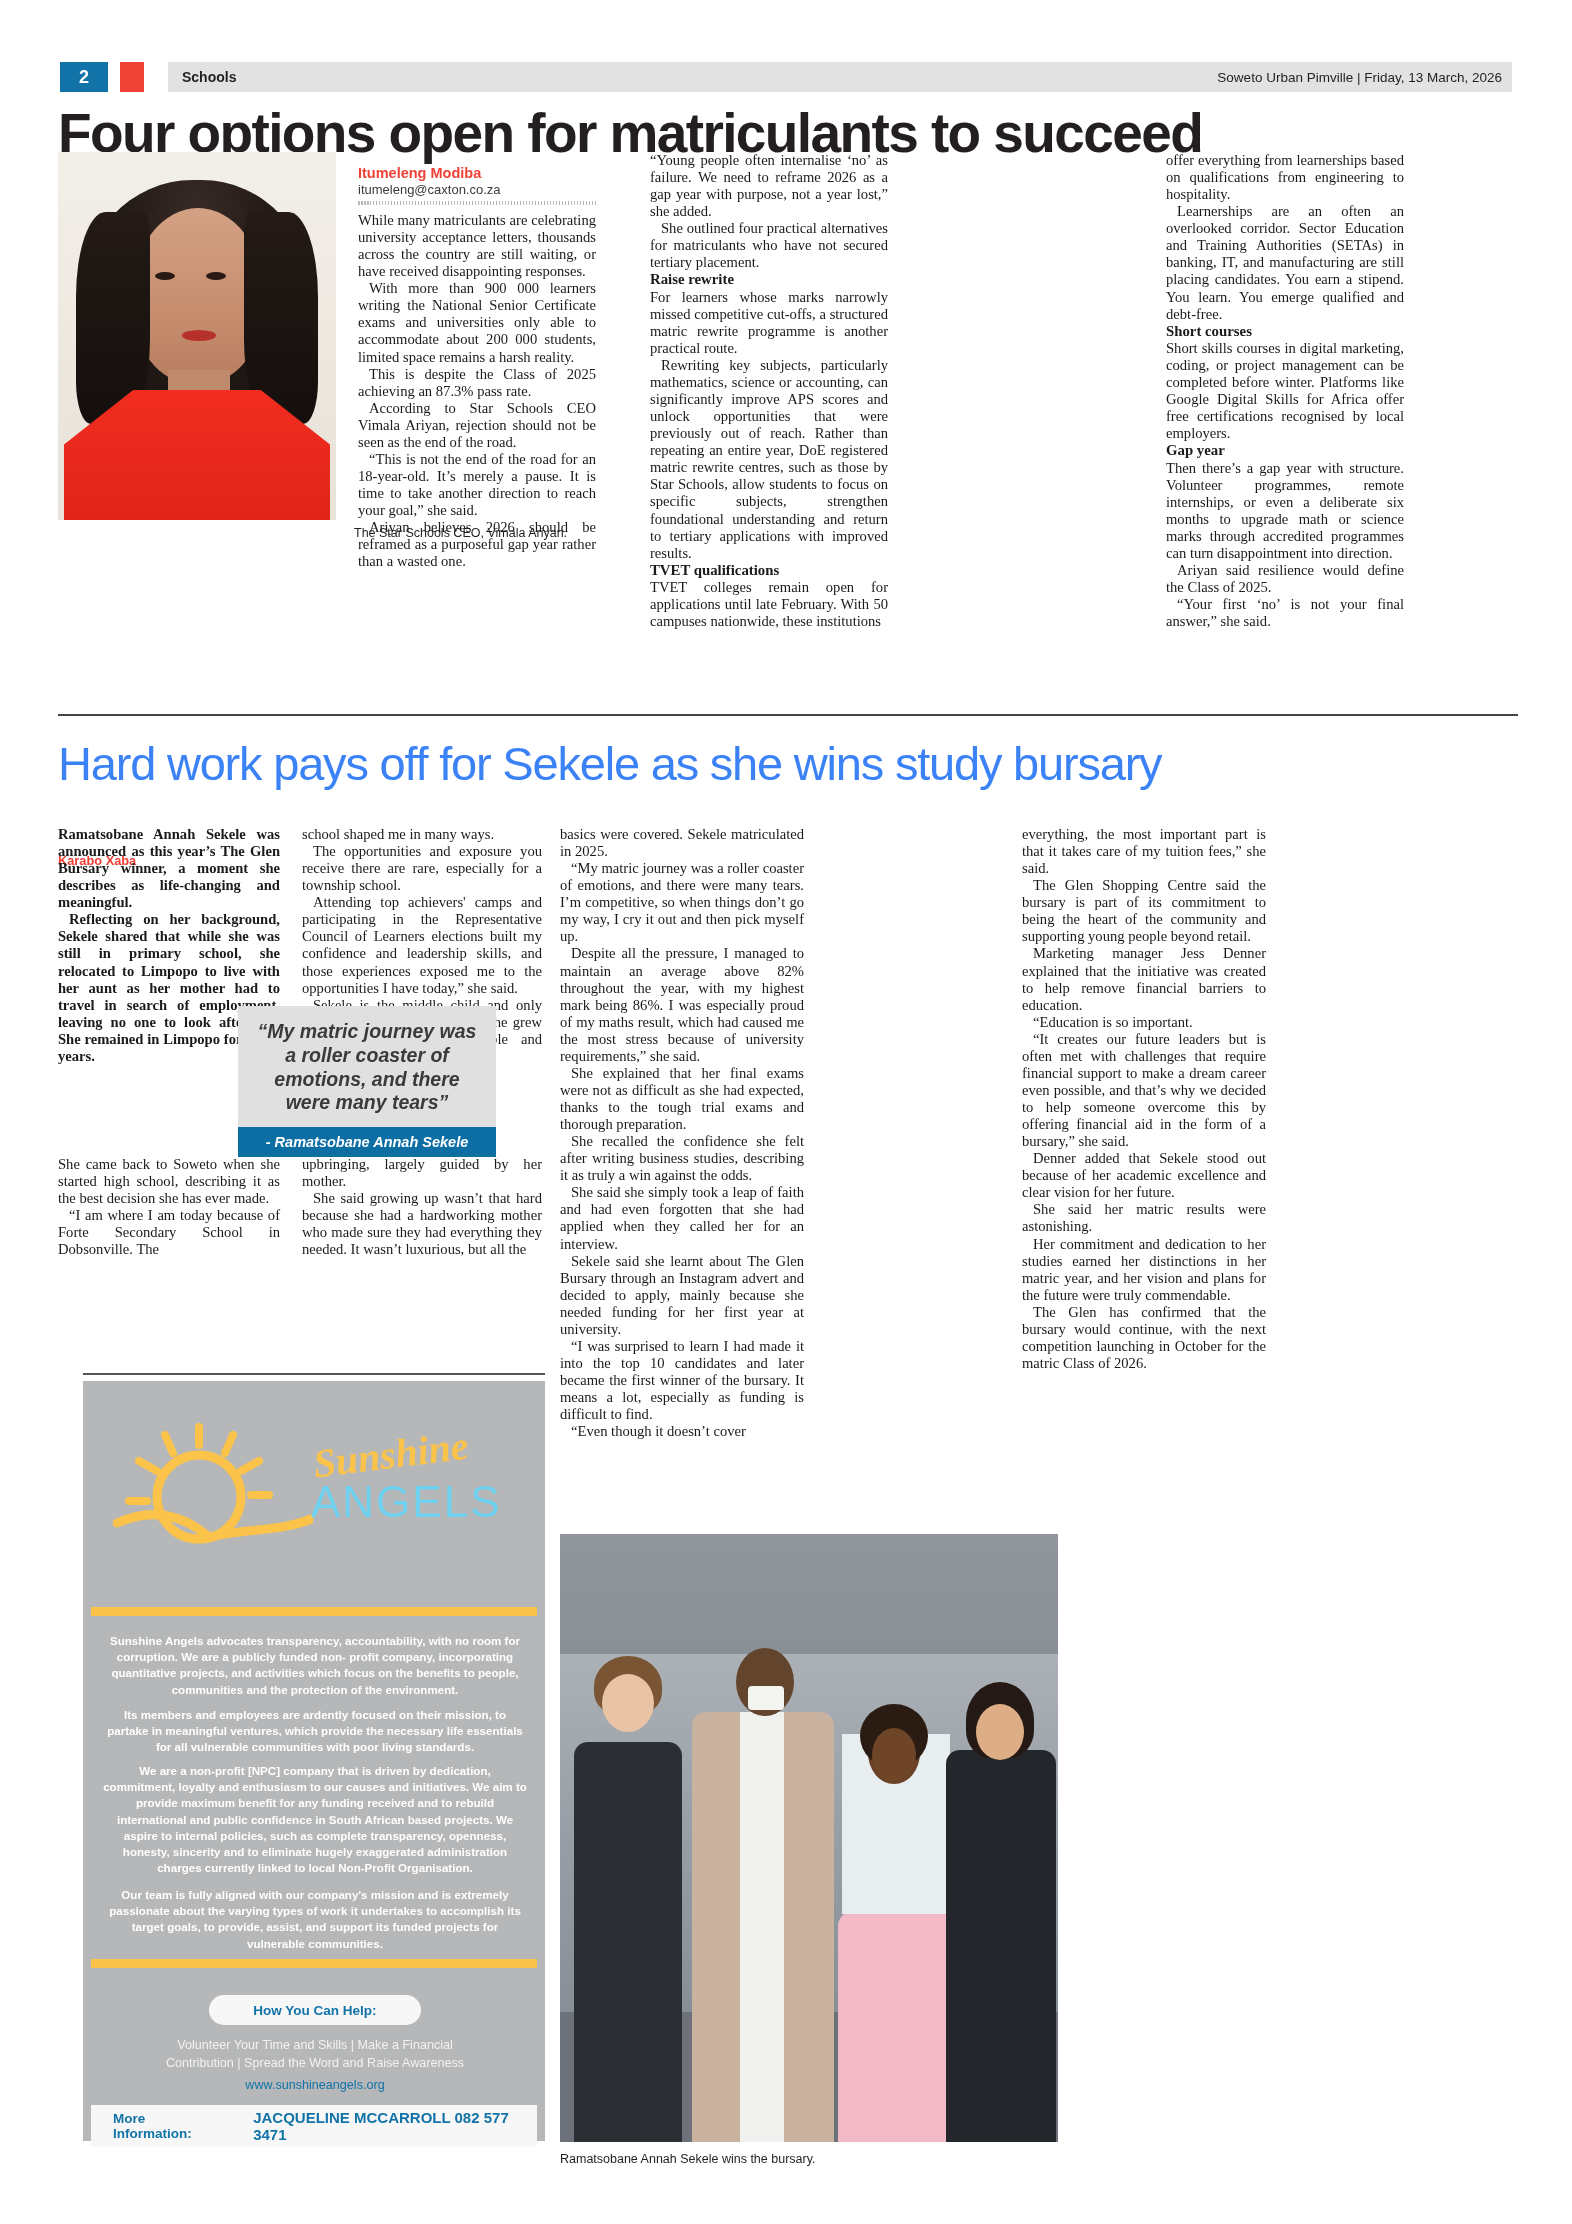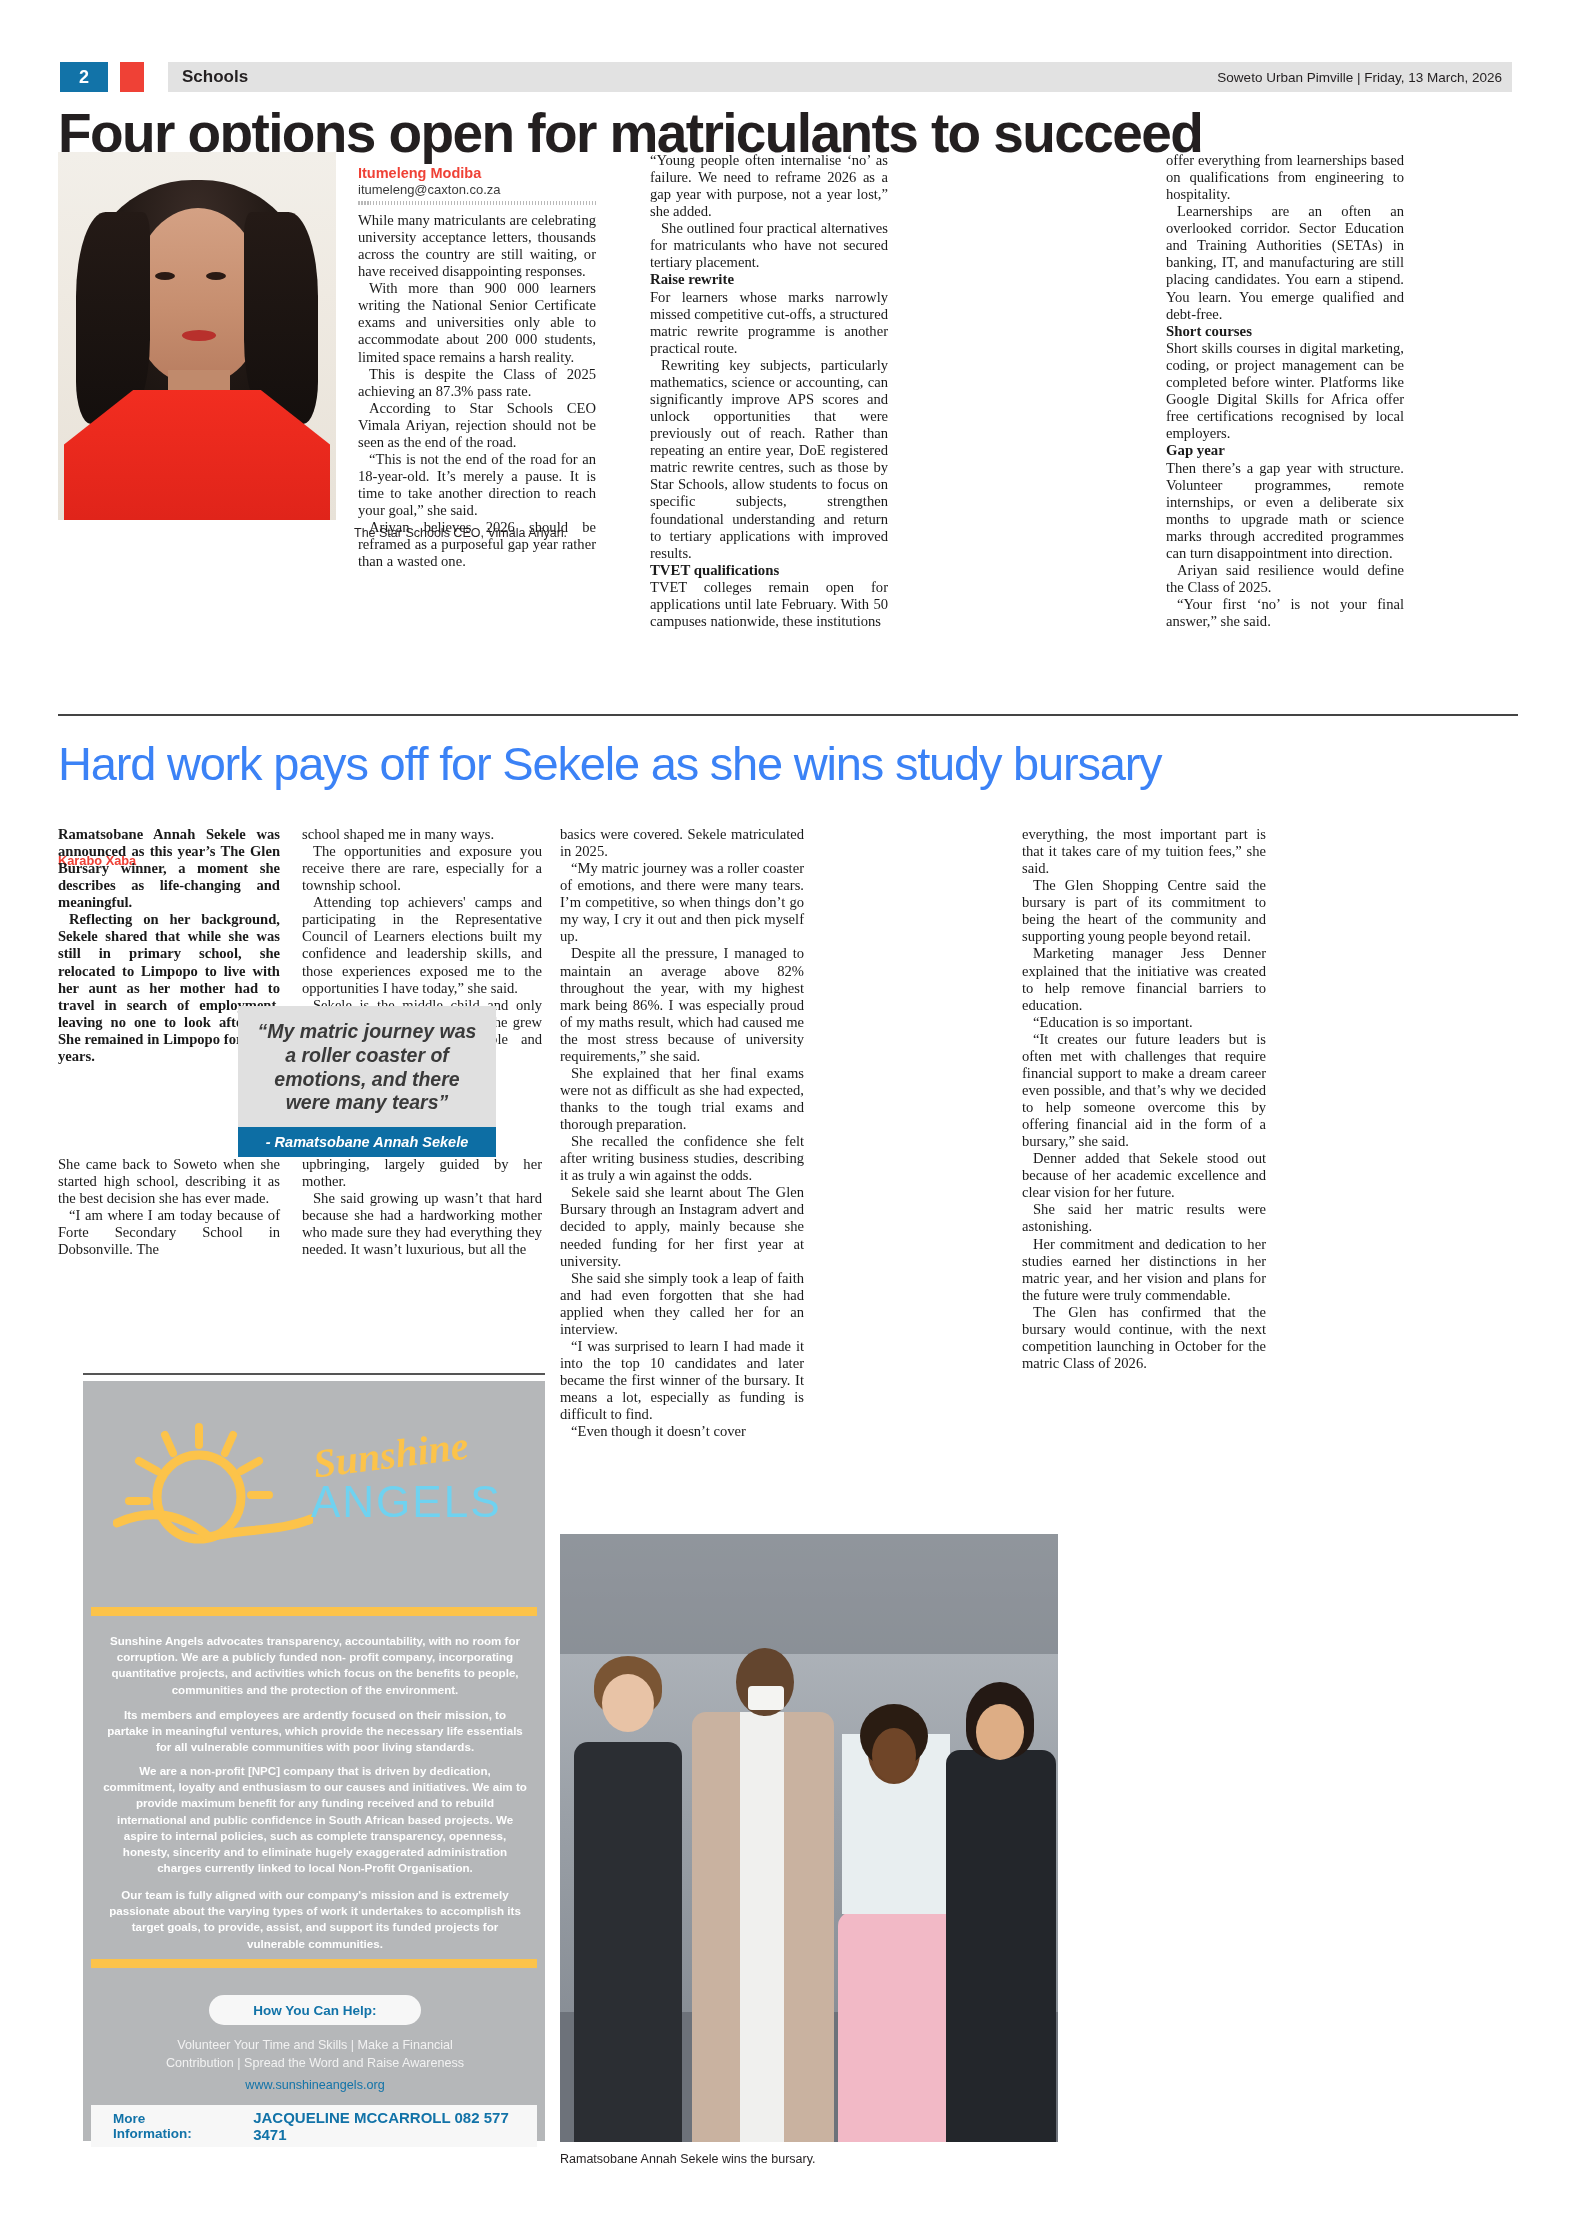--- a/index.html
+++ b/index.html
@@ -11,21 +11,21 @@
   .page{position:absolute;left:0;top:0;width:1572px;height:2224px;}
 
   
   .masthead{position:absolute;left:60px;top:62px;width:1452px;height:30px;}
   .mh-bar{position:absolute;left:108px;top:0;right:0;height:30px;background:#e2e2e2;}
   .mh-pagenum{position:absolute;left:0;top:0;width:48px;height:30px;background:#1273a8;
     color:#fff;font-family:"Liberation Sans",sans-serif;font-weight:bold;font-size:18px;
     display:flex;align-items:center;justify-content:center;}
   .mh-redsq{position:absolute;left:60px;top:0;width:24px;height:30px;background:#ef4136;}
   .mh-section{position:absolute;left:122px;top:0;height:30px;display:flex;align-items:center;
-    font-family:"Liberation Sans",sans-serif;font-weight:bold;font-size:17px;color:#231f20;}
+    font-family:"Liberation Sans",sans-serif;font-weight:bold;font-size:14px;color:#231f20;}
   .mh-date{position:absolute;right:10px;top:0;height:30px;display:flex;align-items:center;
     font-family:"Liberation Sans",sans-serif;font-size:13.5px;color:#231f20;}
 
   
   .head1{position:absolute;left:58px;top:106px;width:1460px;
     font-family:"Liberation Sans",sans-serif;font-weight:bold;font-size:55px;
     letter-spacing:-1.6px;color:#231f20;line-height:1.0;}
 
   
   .art1{position:absolute;left:58px;top:152px;width:1460px;height:390px;}
@@ -225,22 +225,22 @@
     <p class="first">upbringing, largely guided by her mother.</p>
     <p>She said growing up wasn’t that hard because she had a hardworking mother who made sure they had everything they needed. It wasn’t luxurious, but all the</p>
   </div>
 
   <div class="col" id="a2c3">
     <p class="first">basics were covered. Sekele matriculated in 2025.</p>
     <p>“My matric journey was a roller coaster of emotions, and there were many tears. I’m competitive, so when things don’t go my way, I cry it out and then pick myself up.</p>
     <p>Despite all the pressure, I managed to maintain an average above 82% throughout the year, with my highest mark being 86%. I was especially proud of my maths result, which had caused me the most stress because of university requirements,” she said.</p>
     <p>She explained that her final exams were not as difficult as she had expected, thanks to the tough trial exams and thorough preparation.</p>
     <p>She recalled the confidence she felt after writing business studies, describing it as truly a win against the odds.</p>
+    <p>She said she simply took a leap of faith and had even forgotten that she had applied when they called her for an interview.</p>
     <p>Sekele said she learnt about The Glen Bursary through an Instagram advert and decided to apply, mainly because she needed funding for her first year at university.</p>
-    <p>She said she simply took a leap of faith and had even forgotten that she had applied when they called her for an interview.</p>
     <p>“I was surprised to learn I had made it into the top 10 candidates and later became the first winner of the bursary. It means a lot, especially as funding is difficult to find.</p>
     <p>“Even though it doesn’t cover</p>
   </div>
 
   <div class="col" id="a2c4">
     <p class="first">everything, the most important part is that it takes care of my tuition fees,” she said.</p>
     <p>The Glen Shopping Centre said the bursary is part of its commitment to being the heart of the community and supporting young people beyond retail.</p>
     <p>Marketing manager Jess Denner explained that the initiative was created to help remove financial barriers to education.</p>
     <p>“Education is so important.</p>
     <p>“It creates our future leaders but is often met with challenges that require financial support to make a dream career even possible, and that’s why we decided to help someone overcome this by offering financial aid in the form of a bursary,” she said.</p>

